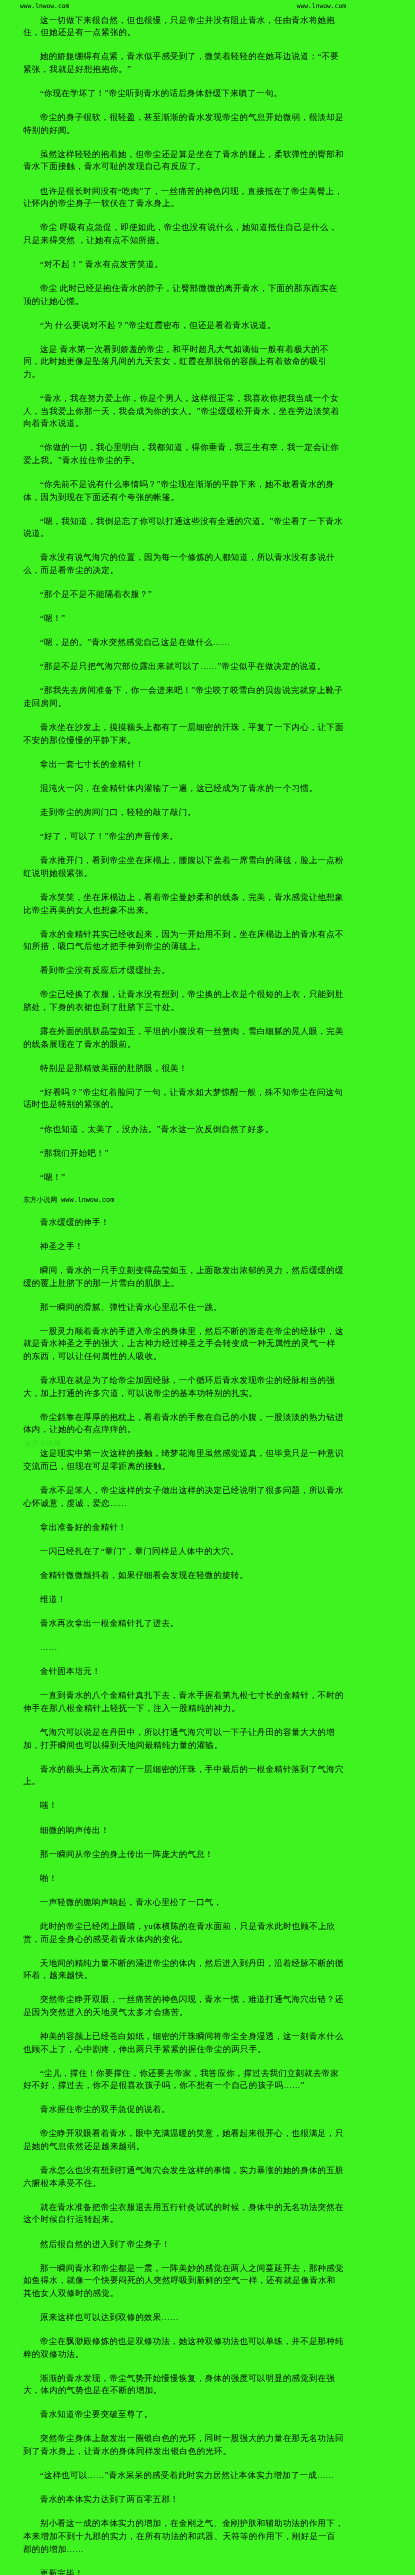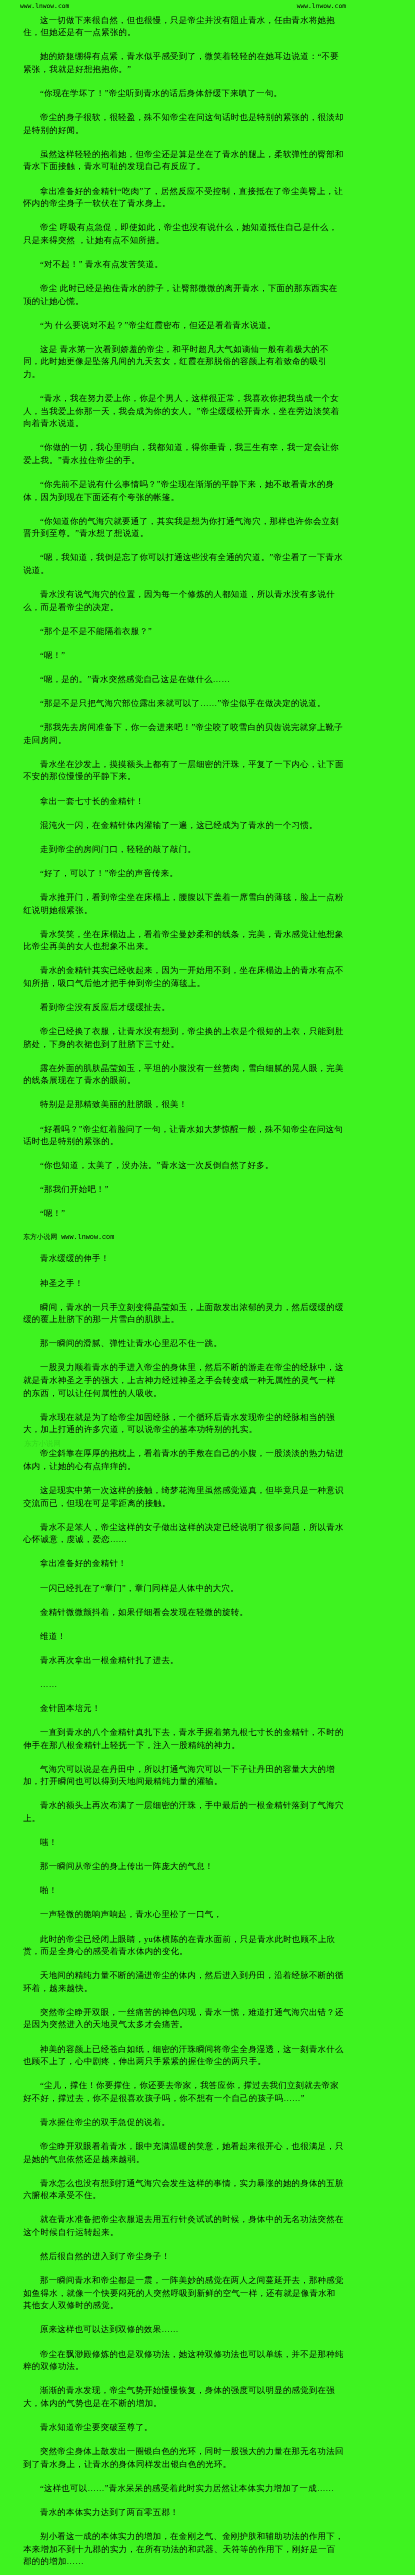--- a/index.html
+++ b/index.html
@@ -62,32 +62,31 @@
 <body style="background: rgb(62, 243, 32); color: rgb(0, 0, 0);">
 
 <div class="page">
   <div class="watermark wm-tl">www.lnwow.com</div>
   <div class="watermark wm-tr">www.lnwow.com</div>
 
   <div class="novel-text">
       <p>这一切做下来很自然，但也很慢，只是帝尘并没有阻止青水，任由青水将她抱住，但她还是有一点紧张的。</p>
       <p>她的娇躯绷得有点紧，青水似乎感受到了，微笑着轻轻的在她耳边说道：“不要紧张，我就是好想抱抱你。”</p>
       <p>“你现在学坏了！”帝尘听到青水的话后身体舒缓下来嗔了一句。</p>
-      <p>帝尘的身子很软，很轻盈，殊不知帝尘在问这句话时也是特别的紧张的，很淡却是特别的好闻。</p>
+      <p>帝尘的身子很软，很轻盈，甚至渐渐的青水发现帝尘的气息开始微弱，很淡却是特别的好闻。</p>
       <p>虽然这样轻轻的抱着她，但帝尘还是算是坐在了青水的腿上，柔软弹性的臀部和青水下面接触，青水可耻的发现自己有反应了。</p>
-      <p>拿出准备好的金精针“吃肉”了，居然反应不受控制，直接抵在了帝尘美臀上，让怀内的帝尘身子一软伏在了青水身上。</p>
+      <p>也许是很长时间没有“吃肉”了，一丝痛苦的神色闪现，直接抵在了帝尘美臀上，让怀内的帝尘身子一软伏在了青水身上。</p>
       <p>帝尘 呼吸有点急促，即使如此，帝尘也没有说什么，她知道抵住自己是什么，只是来得突然 ，让她有点不知所措。</p>
       <p>“对不起！” 青水有点发苦笑道。</p>
       <p>帝尘 此时已经是抱住青水的脖子，让臀部微微的离开青水，下面的那东西实在顶的让她心慌。</p>
       <p>“为 什么要说对不起？”帝尘红霞密布，但还是看着青水说道。</p>
       <p>这是 青水第一次看到娇羞的帝尘，和平时超凡大气如谪仙一般有着极大的不同，此时她更像是坠落凡间的九天玄女，红霞在那脱俗的容颜上有着致命的吸引力。</p>
       <p>“青水，我在努力爱上你，你是个男人，这样很正常，我喜欢你把我当成一个女人，当我爱上你那一天，我会成为你的女人。”帝尘缓缓松开青水，坐在旁边淡笑着向着青水说道。</p>
       <p>“你做的一切，我心里明白，我都知道，得你垂青，我三生有幸，我一定会让你爱上我。”青水拉住帝尘的手。</p>
       <p>“你先前不是说有什么事情吗？”帝尘现在渐渐的平静下来，她不敢看青水的身体，因为到现在下面还有个夸张的帐篷。</p>
-      <p>“你知道你的气海穴就要通了，其实我是想为你打通气海穴，那样也许你会立刻晋升到至尊。”青水想了想说道。</p>
       <p>“嗯，我知道，我倒是忘了你可以打通这些没有全通的穴道。”帝尘看了一下青水说道。</p>
       <p>青水没有说气海穴的位置，因为每一个修炼的人都知道，所以青水没有多说什么，而是看帝尘的决定。</p>
       <p>“那个是不是不能隔着衣服？”</p>
       <p>“嗯！”</p>
       <p>“嗯，是的。”青水突然感觉自己这是在做什么……</p>
       <p>“那是不是只把气海穴部位露出来就可以了……”帝尘似乎在做决定的说道。</p>
       <p>“那我先去房间准备下，你一会进来吧！”帝尘咬了咬雪白的贝齿说完就穿上靴子走回房间。</p>
       <p>青水坐在沙发上，摸摸额头上都有了一层细密的汗珠，平复了一下内心，让下面不安的那位慢慢的平静下来。</p>
       <p>拿出一套七寸长的金精针！</p>
       <p>混沌火一闪，在金精针体内灌输了一遍，这已经成为了青水的一个习惯。</p>
@@ -118,20 +117,21 @@
       <p>一闪已经扎在了“章门”，章门同样是人体中的大穴。</p>
       <p>金精针微微颤抖着，如果仔细看会发现在轻微的旋转。</p>
       <p>维道！</p>
       <p>青水再次拿出一根金精针扎了进去。</p>
       <p>……</p>
       <p>金针固本培元！</p>
       <p>一直到青水的八个金精针真扎下去，青水手握着第九根七寸长的金精针，不时的伸手在那八根金精针上轻抚一下，注入一股精纯的神力。</p>
       <p>气海穴可以说是在丹田中，所以打通气海穴可以一下子让丹田的容量大大的增加，打开瞬间也可以得到天地间最精纯力量的灌输。</p>
       <p>青水的额头上再次布满了一层细密的汗珠，手中最后的一根金精针落到了气海穴上。</p>
       <p>嗤！</p>
+      <p>细微的响声传出！</p>
       <p>那一瞬间从帝尘的身上传出一阵庞大的气息！</p>
       <p>啪！</p>
       <p>一声轻微的脆响声响起，青水心里松了一口气，</p>
       <p>此时的帝尘已经闭上眼睛，yu体横陈的在青水面前，只是青水此时也顾不上欣赏，而是全身心的感受着青水体内的变化。</p>
       <p>天地间的精纯力量不断的涌进帝尘的体内，然后进入到丹田，沿着经脉不断的循环着，越来越快。</p>
       <p>突然帝尘睁开双眼，一丝痛苦的神色闪现，青水一慌，难道打通气海穴出错？还是因为突然进入的天地灵气太多才会痛苦。</p>
       <p>神美的容颜上已经苍白如纸，细密的汗珠瞬间将帝尘全身湿透，这一刻青水什么也顾不上了，心中剧疼，伸出两只手紧紧的握住帝尘的两只手。</p>
       <p>“尘儿，撑住！你要撑住，你还要去帝家，我答应你，撑过去我们立刻就去帝家好不好，撑过去，你不是很喜欢孩子吗，你不想有一个自己的孩子吗……”</p>
       <p>青水握住帝尘的双手急促的说着。</p>
       <p>帝尘睁开双眼看着青水，眼中充满温暖的笑意，她看起来很开心，也很满足，只是她的气息依然还是越来越弱。</p>

